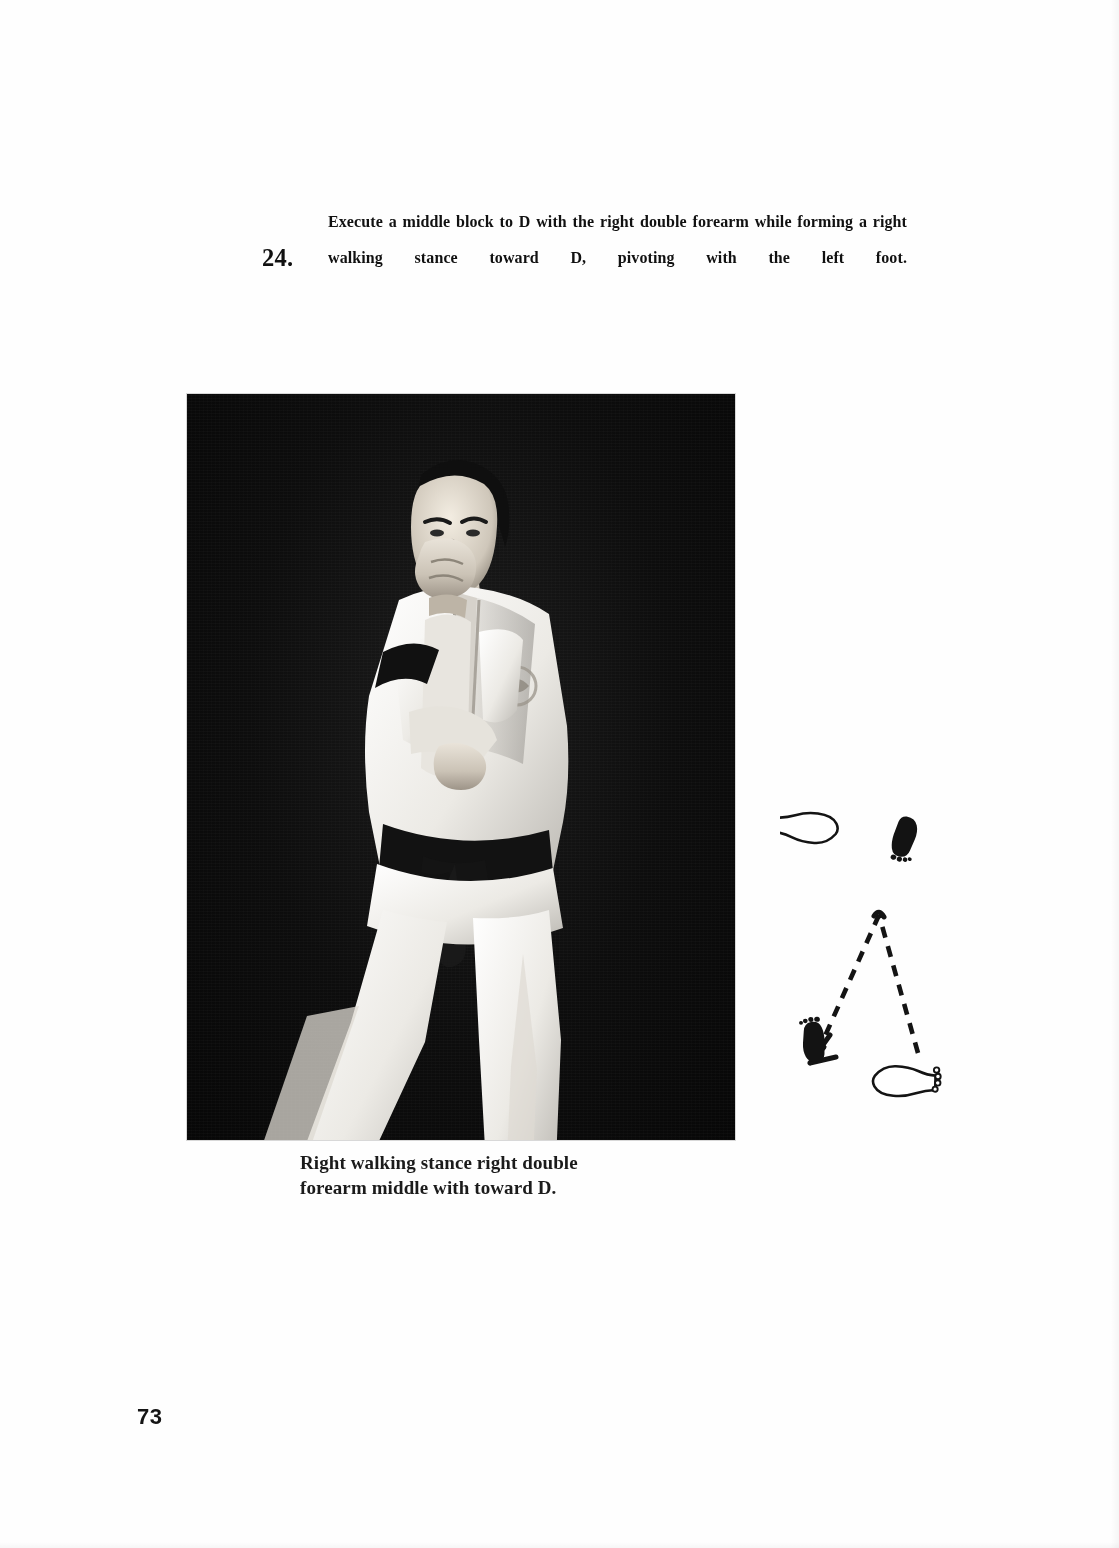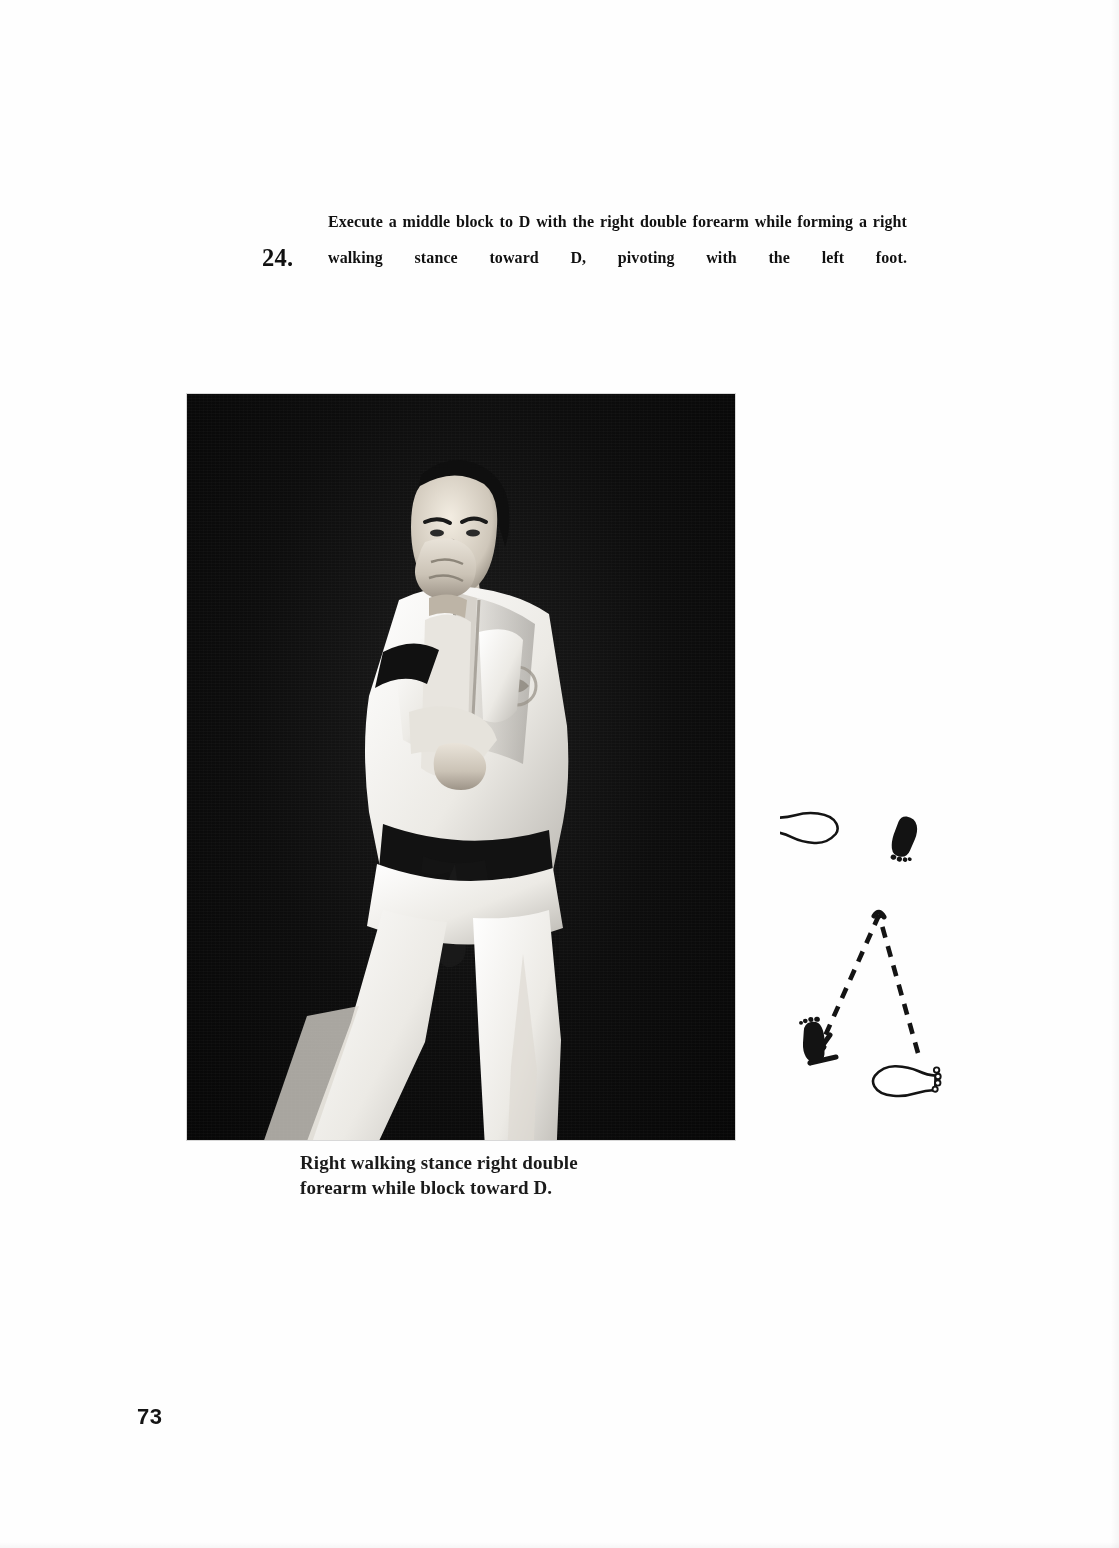--- a/index.html
+++ b/index.html
@@ -270,20 +270,20 @@
         <use href="#footFilled"></use>
       </g>
       <g transform="translate(92,268) rotate(2) scale(0.80)">
         <use href="#footOutline"></use>
       </g>
     </svg>
   </div>
 
   <div class="caption">
     <span class="caption-line">Right walking stance right double</span>
-    <span class="caption-line">forearm while block toward D.</span>
+    <span class="caption-line">forearm middle with toward D.</span>
   </div>
 
   <div class="page-number">73</div>
 
   <div class="scan-edge-right"></div>
   <div class="scan-edge-bottom"></div>
 </div>
 
 </body></html>

